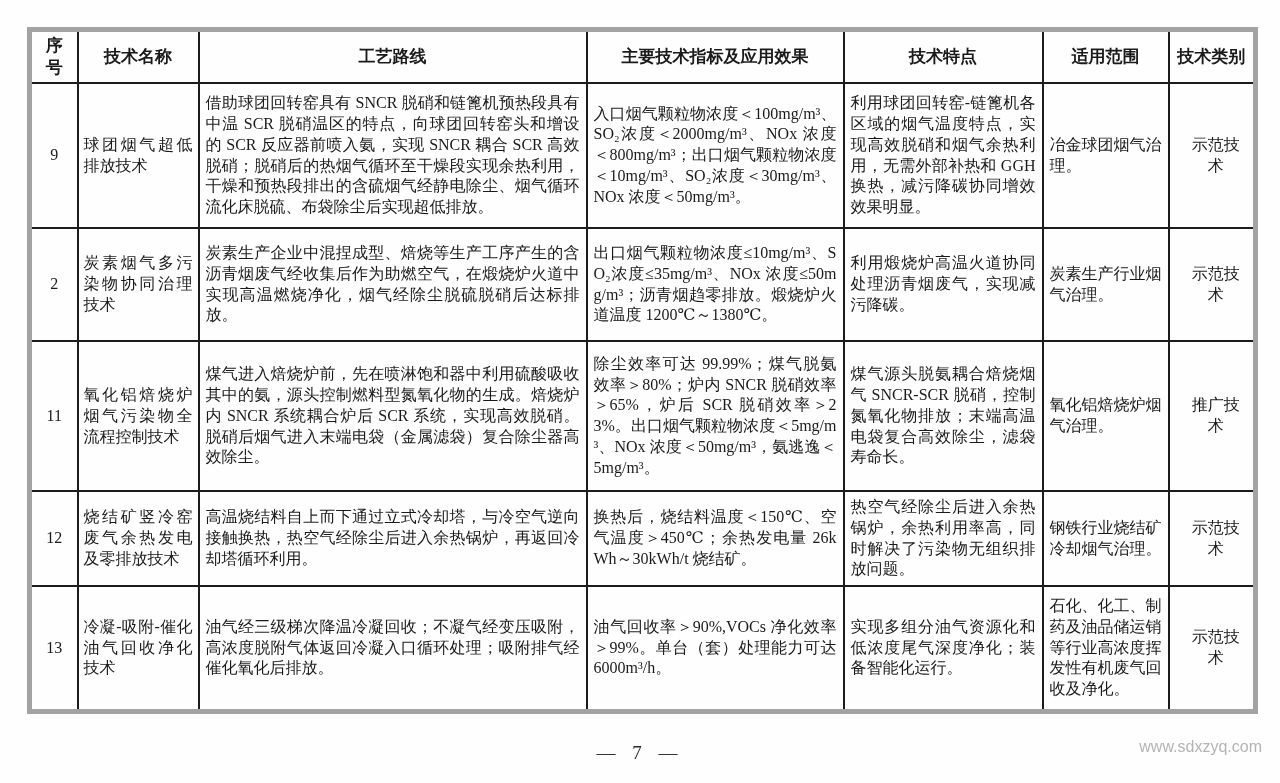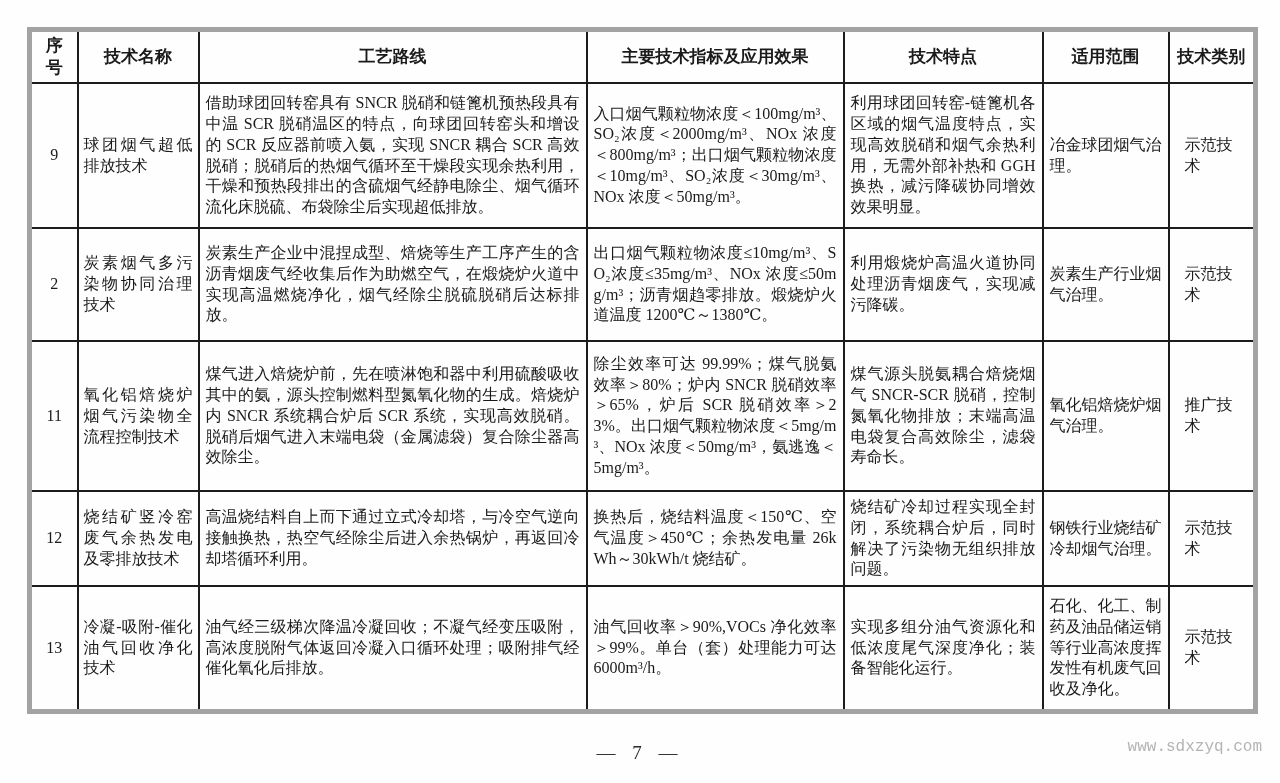--- a/index.html
+++ b/index.html
@@ -29,40 +29,40 @@
   }
   .doc-table th {
     font-size:17px;
     font-weight:bold;
     text-align:center;
     height:48px;
   }
   td.c-no { text-align:center; font-size:16px; }
   td.c-name { text-align:justify; text-align-last:left; padding:0 5px; }
   td.c-process, td.c-ind, td.c-feat, td.c-scope { text-align:justify; text-align-last:left; }
-  td.c-cat { text-align:left;padding-left:15px; }
+  td.c-cat { text-align:center;padding-left:15px; }
   tr.r9  td { height:145px; }
   tr.r10 td { height:113px; }
   tr.r11 td { height:150px; }
   tr.r12 td { height:95px;  }
   tr.r13 td { height:125px; }
   .footer-page {
     position:absolute;
     left:0; right:0;
     top:742px;
     text-align:center;
     font-size:19px;
     letter-spacing:6px;
     color:#2a2a2a;
   }
   .watermark {
     position:absolute;
     top:738px;
     right:18px;
-    font-family:Liberation Mono, monospace;
+    font-family:Liberation Sans, sans-serif;
     font-size:16px;
     color:#b4b4b4;
   }
 </style>
 </head>
 <body>
 
 <div class="page">
 
   <table class="doc-table">
@@ -112,21 +112,21 @@
         <td class="c-ind">除尘效率可达 99.99%；煤气脱氨效率＞80%；炉内 SNCR 脱硝效率＞65%，炉后 SCR 脱硝效率＞23%。出口烟气颗粒物浓度＜5mg/m³、NOx 浓度＜50mg/m³，氨逃逸＜5mg/m³。</td>
         <td class="c-feat">煤气源头脱氨耦合焙烧烟气 SNCR-SCR 脱硝，控制氮氧化物排放；末端高温电袋复合高效除尘，滤袋寿命长。</td>
         <td class="c-scope">氧化铝焙烧炉烟气治理。</td>
         <td class="c-cat">推广技术</td>
       </tr>
       <tr class="r12">
         <td class="c-no">12</td>
         <td class="c-name">烧结矿竖冷窑废气余热发电及零排放技术</td>
         <td class="c-process">高温烧结料自上而下通过立式冷却塔，与冷空气逆向接触换热，热空气经除尘后进入余热锅炉，再返回冷却塔循环利用。</td>
         <td class="c-ind">换热后，烧结料温度＜150℃、空气温度＞450℃；余热发电量 26kWh～30kWh/t 烧结矿。</td>
-        <td class="c-feat">烧结矿冷却过程实现全封闭，系统耦合炉后，同时解决了污染物无组织排放问题。</td>
+        <td class="c-feat">热空气经除尘后进入余热锅炉，余热利用率高，同时解决了污染物无组织排放问题。</td>
         <td class="c-scope">钢铁行业烧结矿冷却烟气治理。</td>
         <td class="c-cat">示范技术</td>
       </tr>
       <tr class="r13">
         <td class="c-no">13</td>
         <td class="c-name">冷凝-吸附-催化油气回收净化技术</td>
         <td class="c-process">油气经三级梯次降温冷凝回收；不凝气经变压吸附，高浓度脱附气体返回冷凝入口循环处理；吸附排气经催化氧化后排放。</td>
         <td class="c-ind">油气回收率＞90%,VOCs 净化效率＞99%。单台（套）处理能力可达 6000m³/h。</td>
         <td class="c-feat">实现多组分油气资源化和低浓度尾气深度净化；装备智能化运行。</td>
         <td class="c-scope">石化、化工、制药及油品储运销等行业高浓度挥发性有机废气回收及净化。</td>

